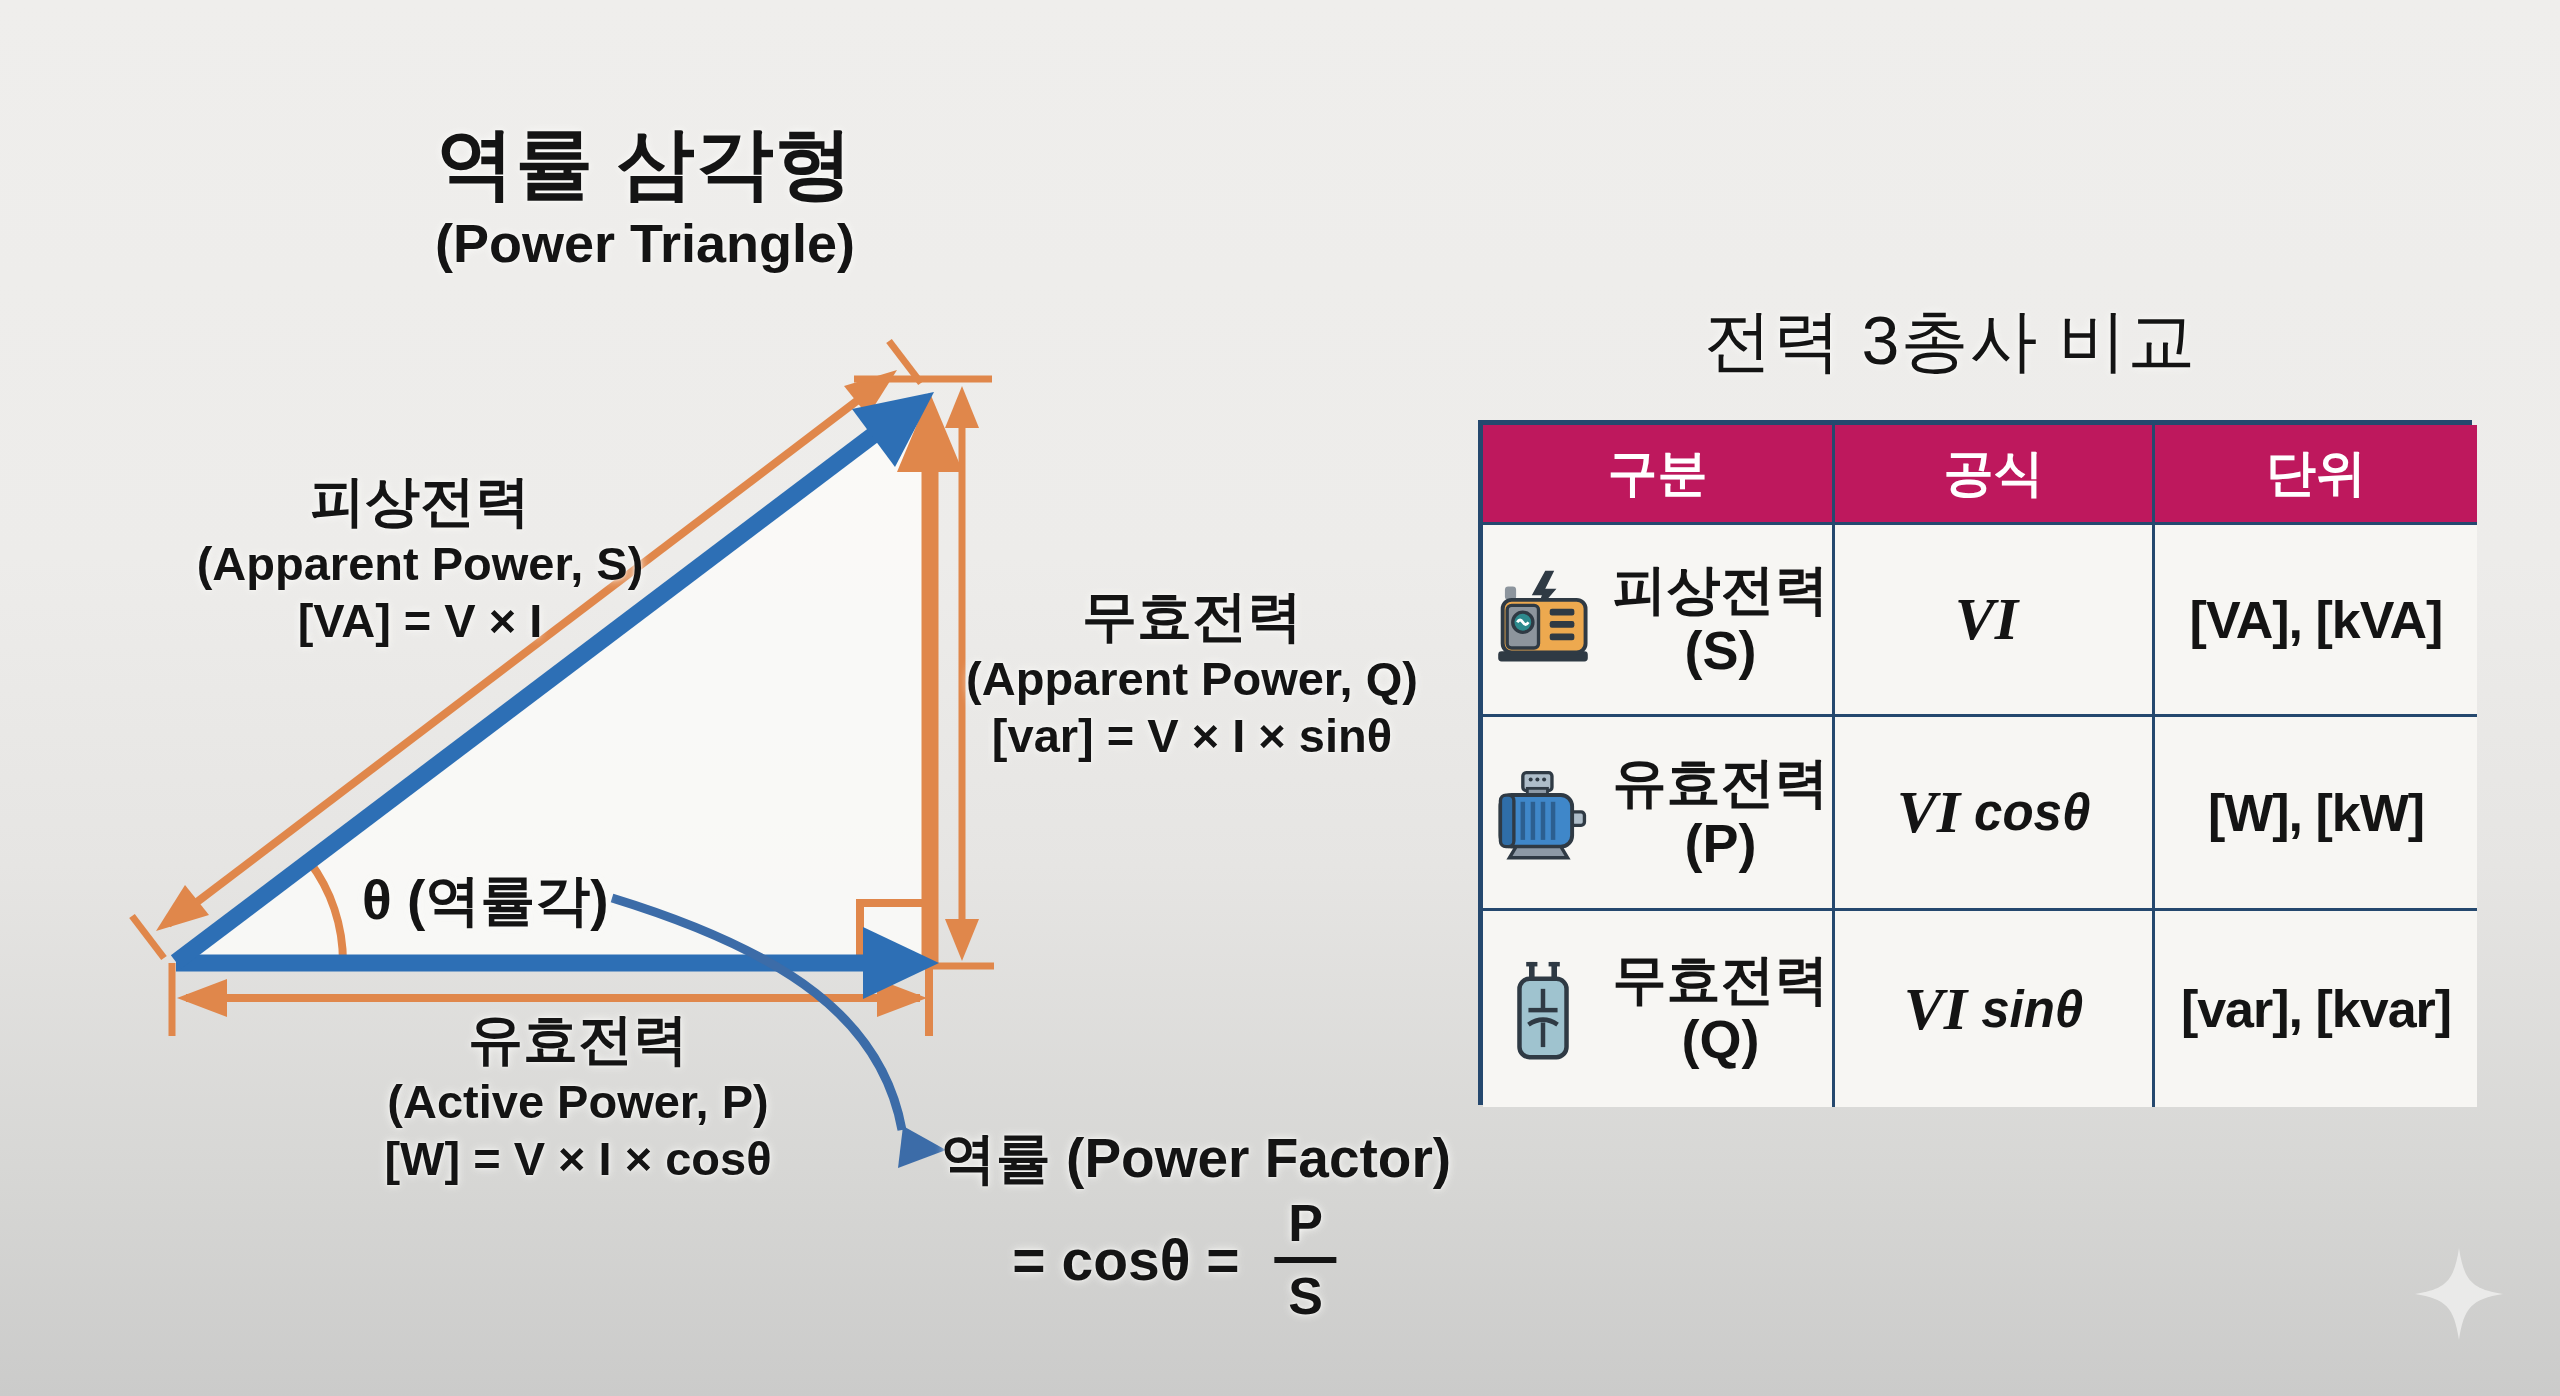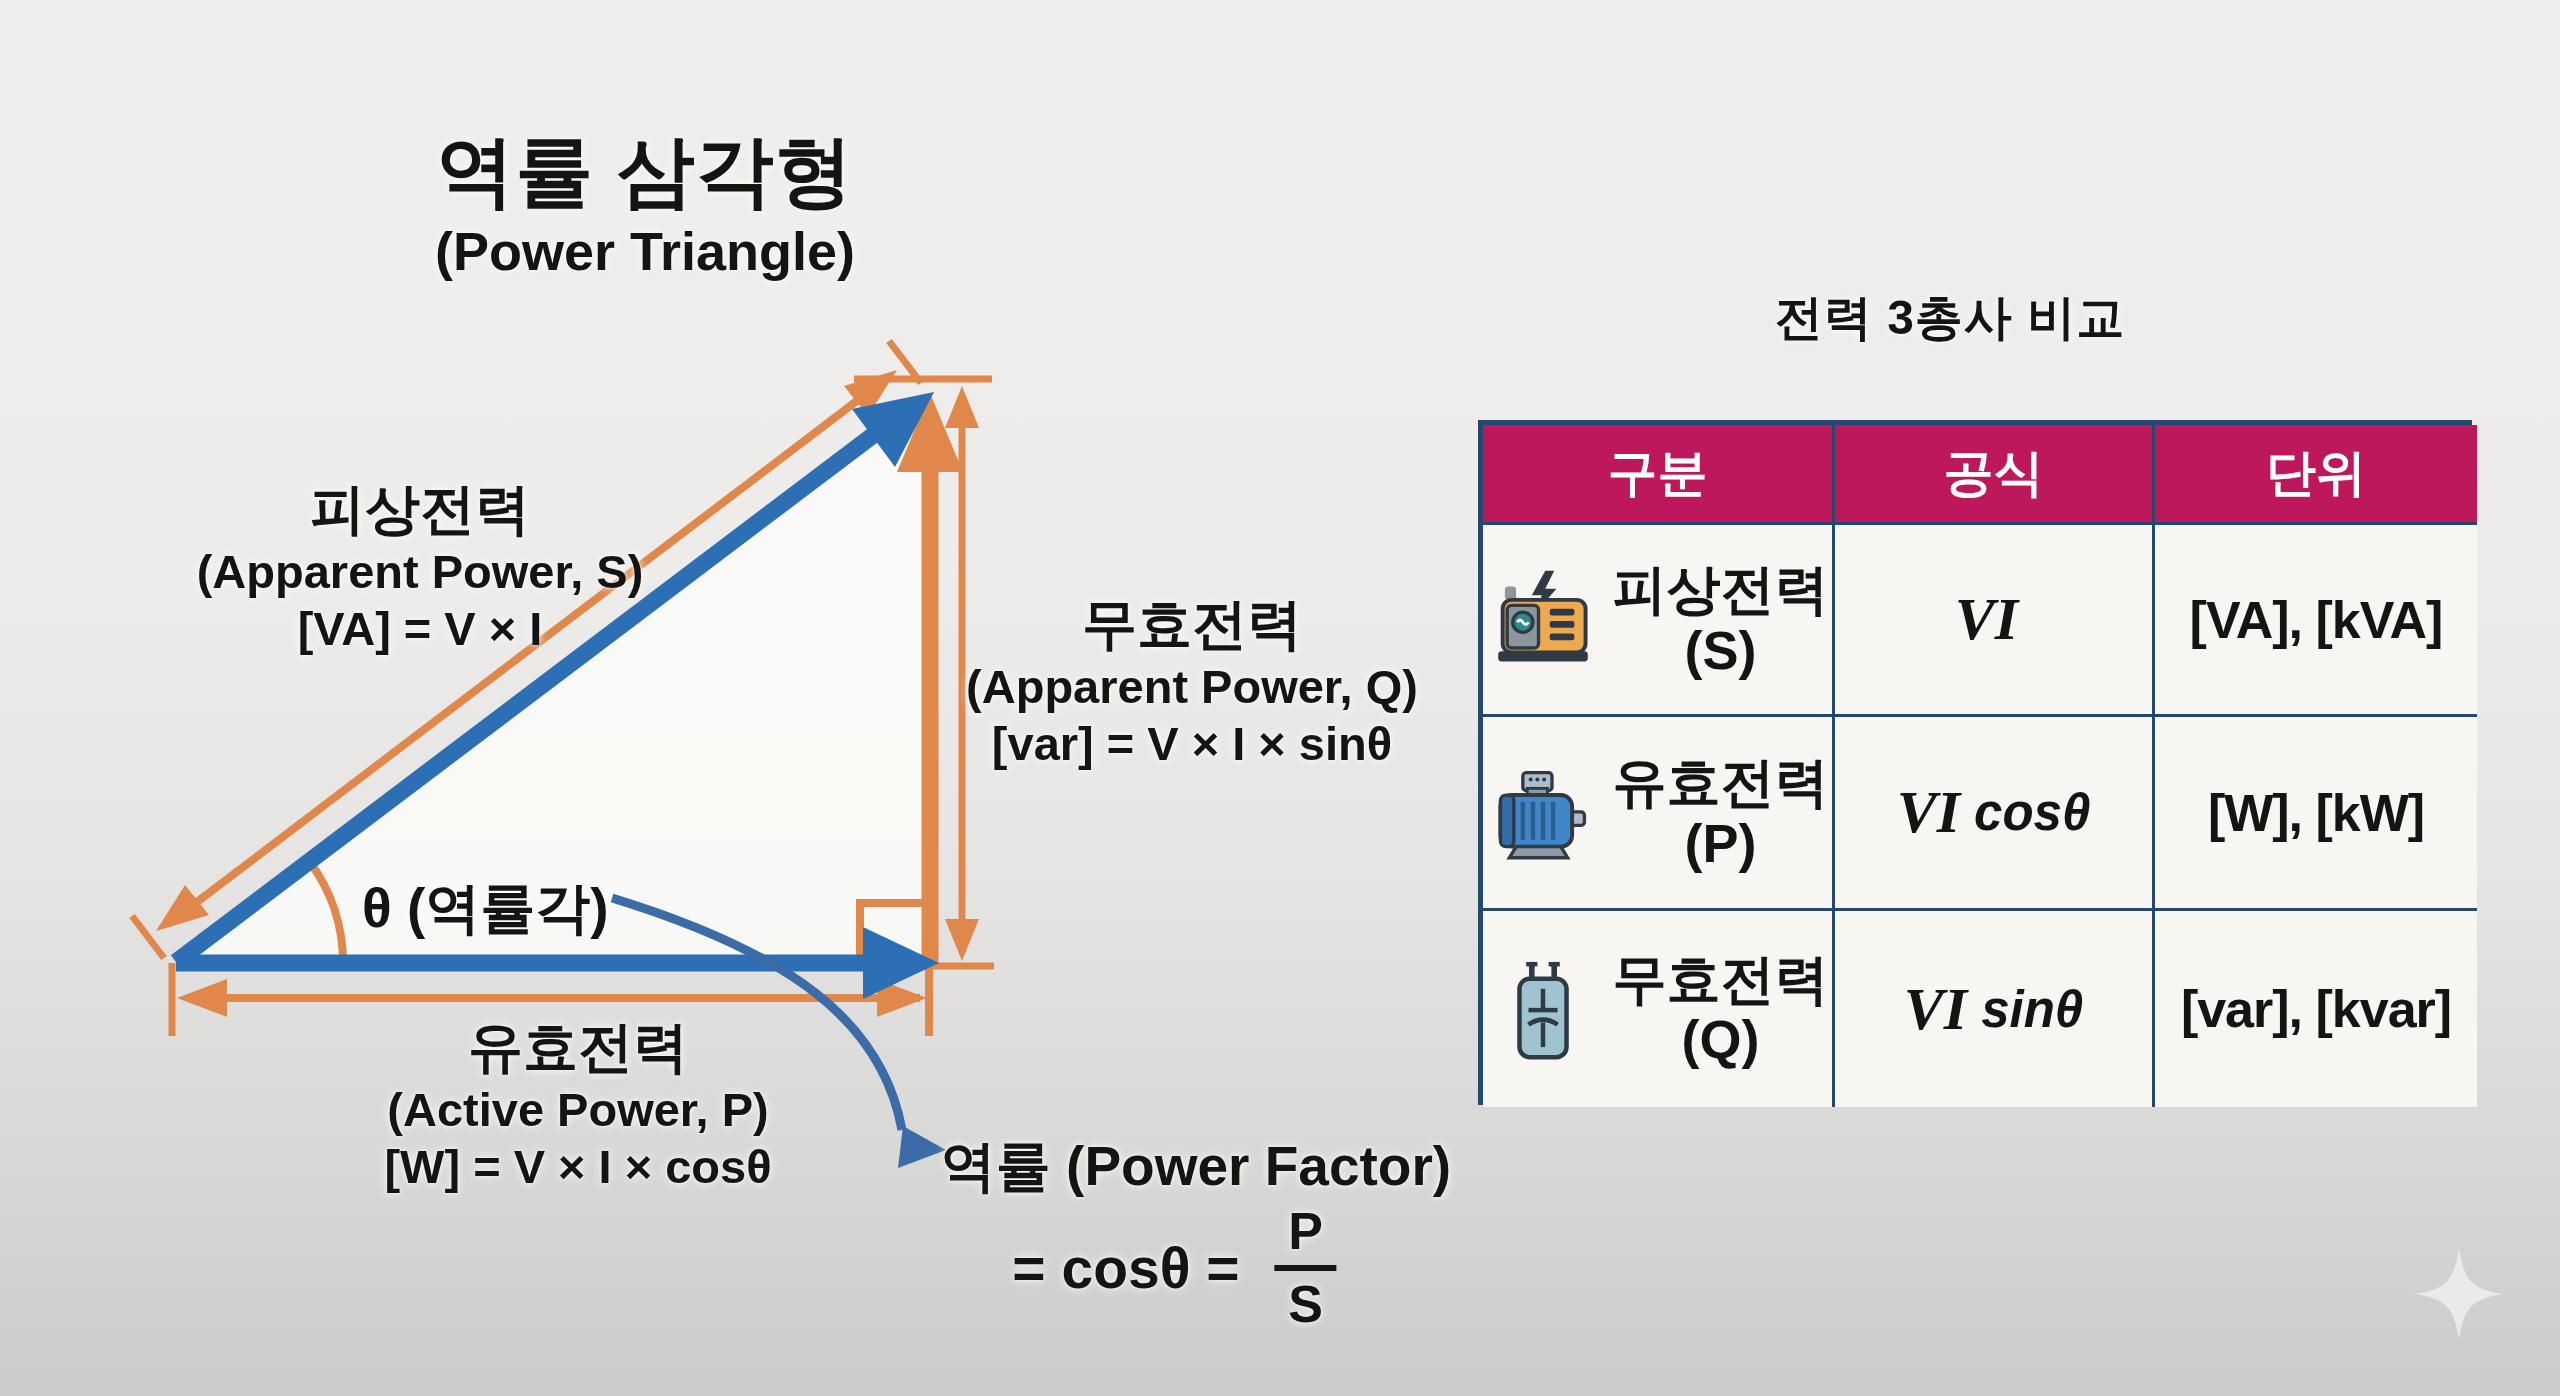--- a/index.html
+++ b/index.html
@@ -1,21 +1,21 @@
 <!DOCTYPE html>
 <html><head>
 <meta charset="utf-8">
 <style>
   html,body{margin:0;padding:0;background:#b9b9b9;}
   .canvas{
     position:relative;width:2560px;height:1396px;overflow:hidden;
     background:linear-gradient(180deg,#efeeec 0%,#edecea 40%,#e6e5e3 62%,#d6d6d4 85%,#cbcbca 100%);
     font-family:"Liberation Sans","DejaVu Sans",sans-serif;color:#141414;
   }
-  .abs{position:absolute;margin-top:8px;}
+  .abs{position:absolute;}
   .c{transform:translateX(-50%);text-align:center;}
   .halo{text-shadow:0 0 10px rgba(252,252,250,.95),0 0 3px rgba(252,252,250,.9);}
   .art{position:absolute;left:0;top:0;width:2560px;height:1396px;}
 
   .title-ko{left:645px;top:112px;font-size:78px;font-weight:800;letter-spacing:1px;}
   .title-en{left:645px;top:212px;font-size:54px;font-weight:700;}
 
   .vlabel{line-height:1.22;font-weight:700;}
   .vlabel .ko{font-size:55px;font-weight:800;display:block;}
   .vlabel .en{font-size:47px;display:block;}
@@ -26,21 +26,21 @@
 
   .theta{left:362px;top:864px;font-size:55px;font-weight:800;}
   .pf-title{left:1196px;top:1122px;font-size:55px;font-weight:800;white-space:nowrap;}
   .pf-eq{left:1178px;top:1196px;transform:translateX(-50%);display:flex;align-items:center;gap:28px;}
   .pf-eq .eq{font-size:57px;font-weight:800;}
   .pf-frac{display:flex;flex-direction:column;align-items:center;width:76px;font-weight:800;}
   .pf-frac .num{font-size:52px;line-height:1.05;}
   .pf-frac .bar{width:62px;border-top:6px solid #141414;margin:6px 0;}
   .pf-frac .den{font-size:52px;line-height:1.05;}
 
-  .tbl-title{left:1950px;top:278px;font-size:48px;font-weight:700;letter-spacing:1px;}
+  .tbl-title{left:1950px;top:296px;font-size:68px;font-weight:400;letter-spacing:1px;}
 
   .ptable{
     position:absolute;left:1478px;top:420px;width:994px;height:682px;
     display:grid;grid-template-columns:352px 320px 322px;grid-template-rows:100px 192px 194px 196px;
     border:5px solid #25486e;box-sizing:border-box;background:#f7f6f3;
     box-shadow:0 3px 0 #25486e;
   }
   .cell{border-right:3px solid #25486e;border-bottom:3px solid #25486e;display:flex;align-items:center;justify-content:center;box-sizing:border-box;background:#f7f6f3;}
   .cell.last-col{border-right:none;text-align:right;}
   .cell.last-row{border-bottom:none;}

